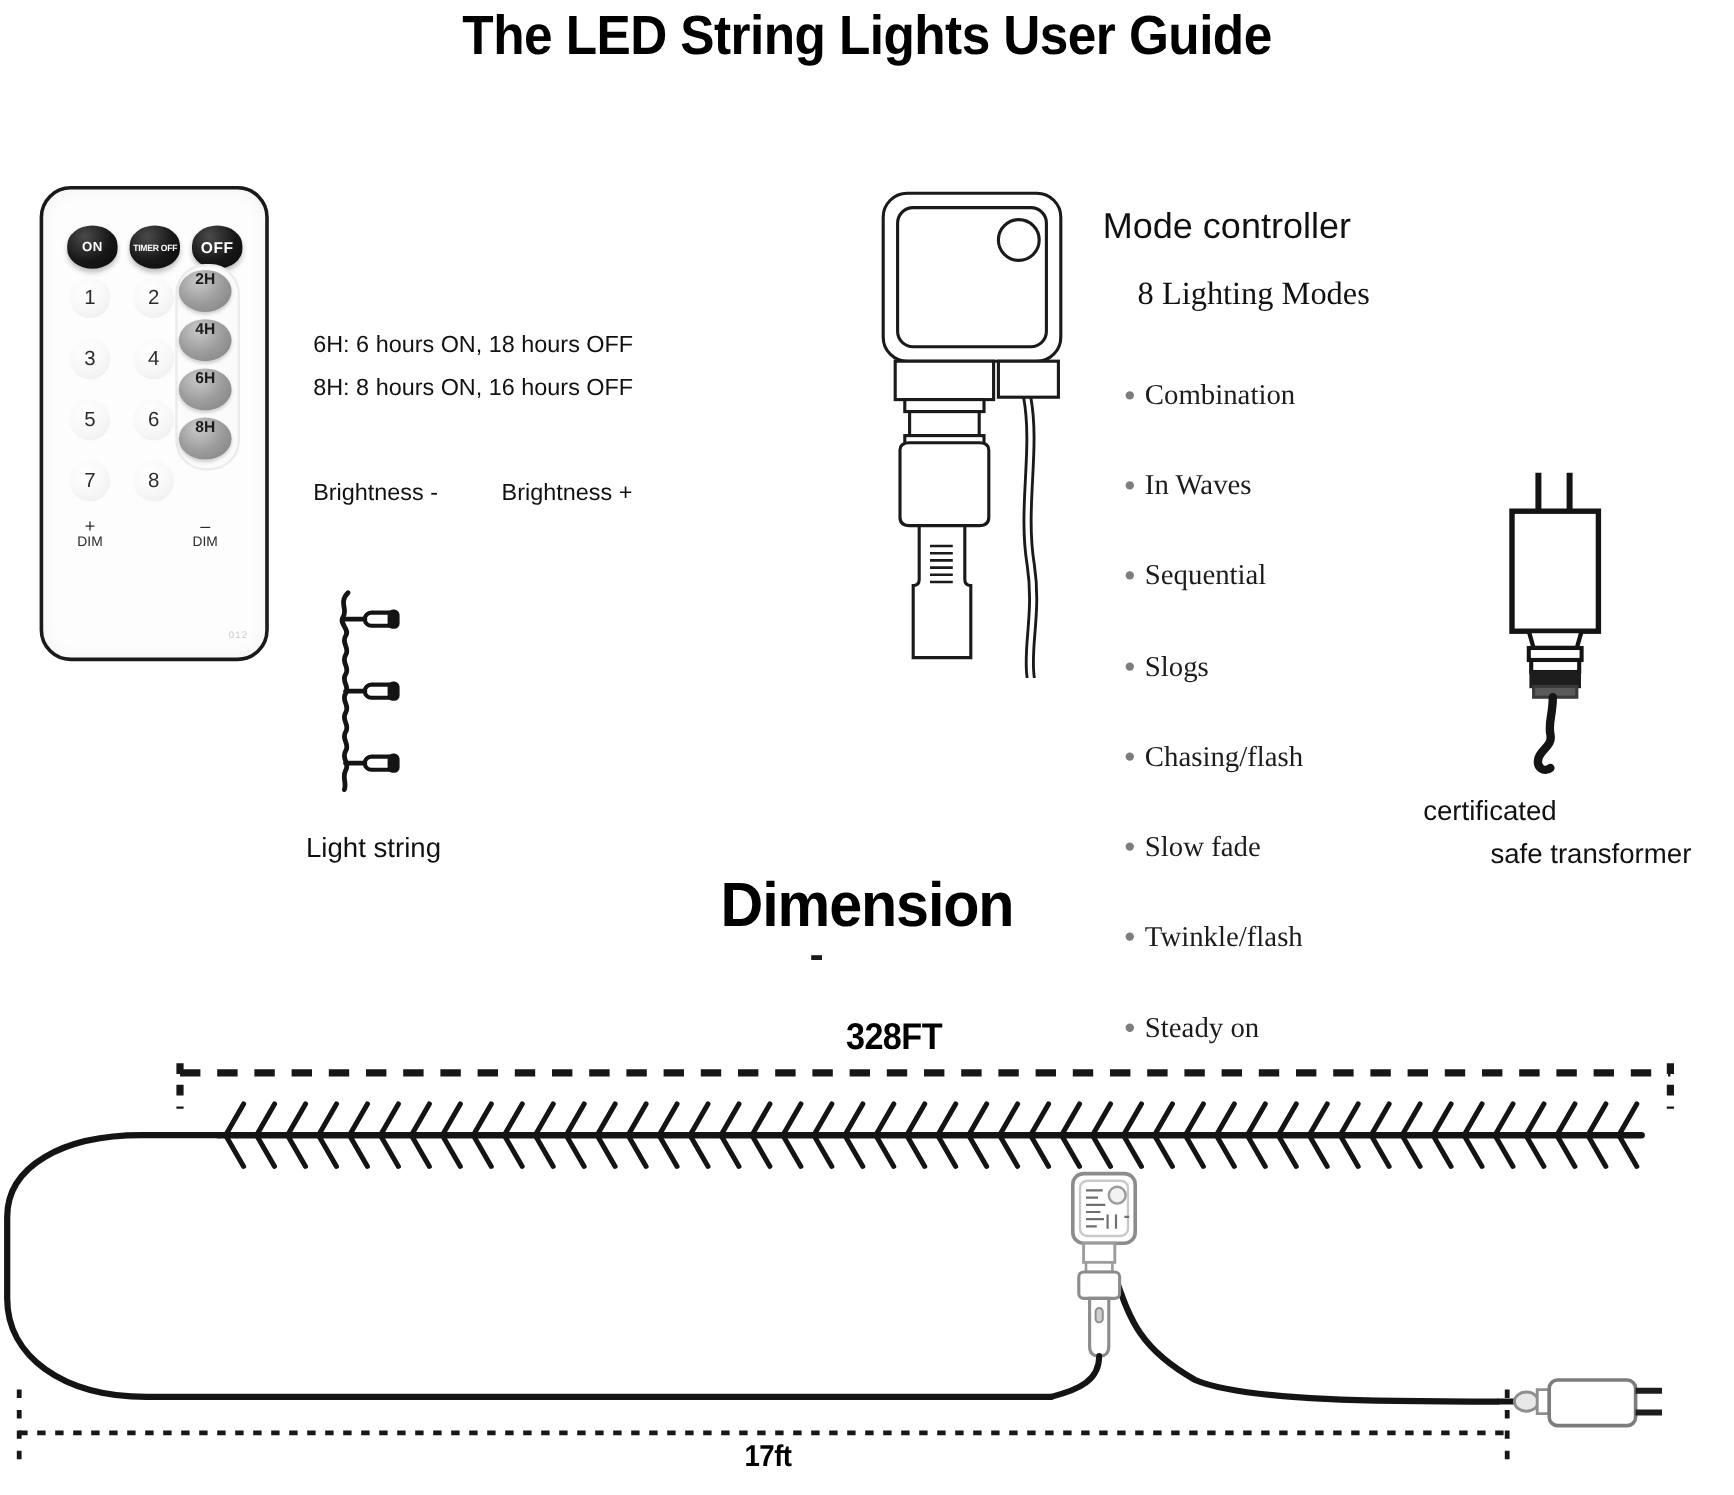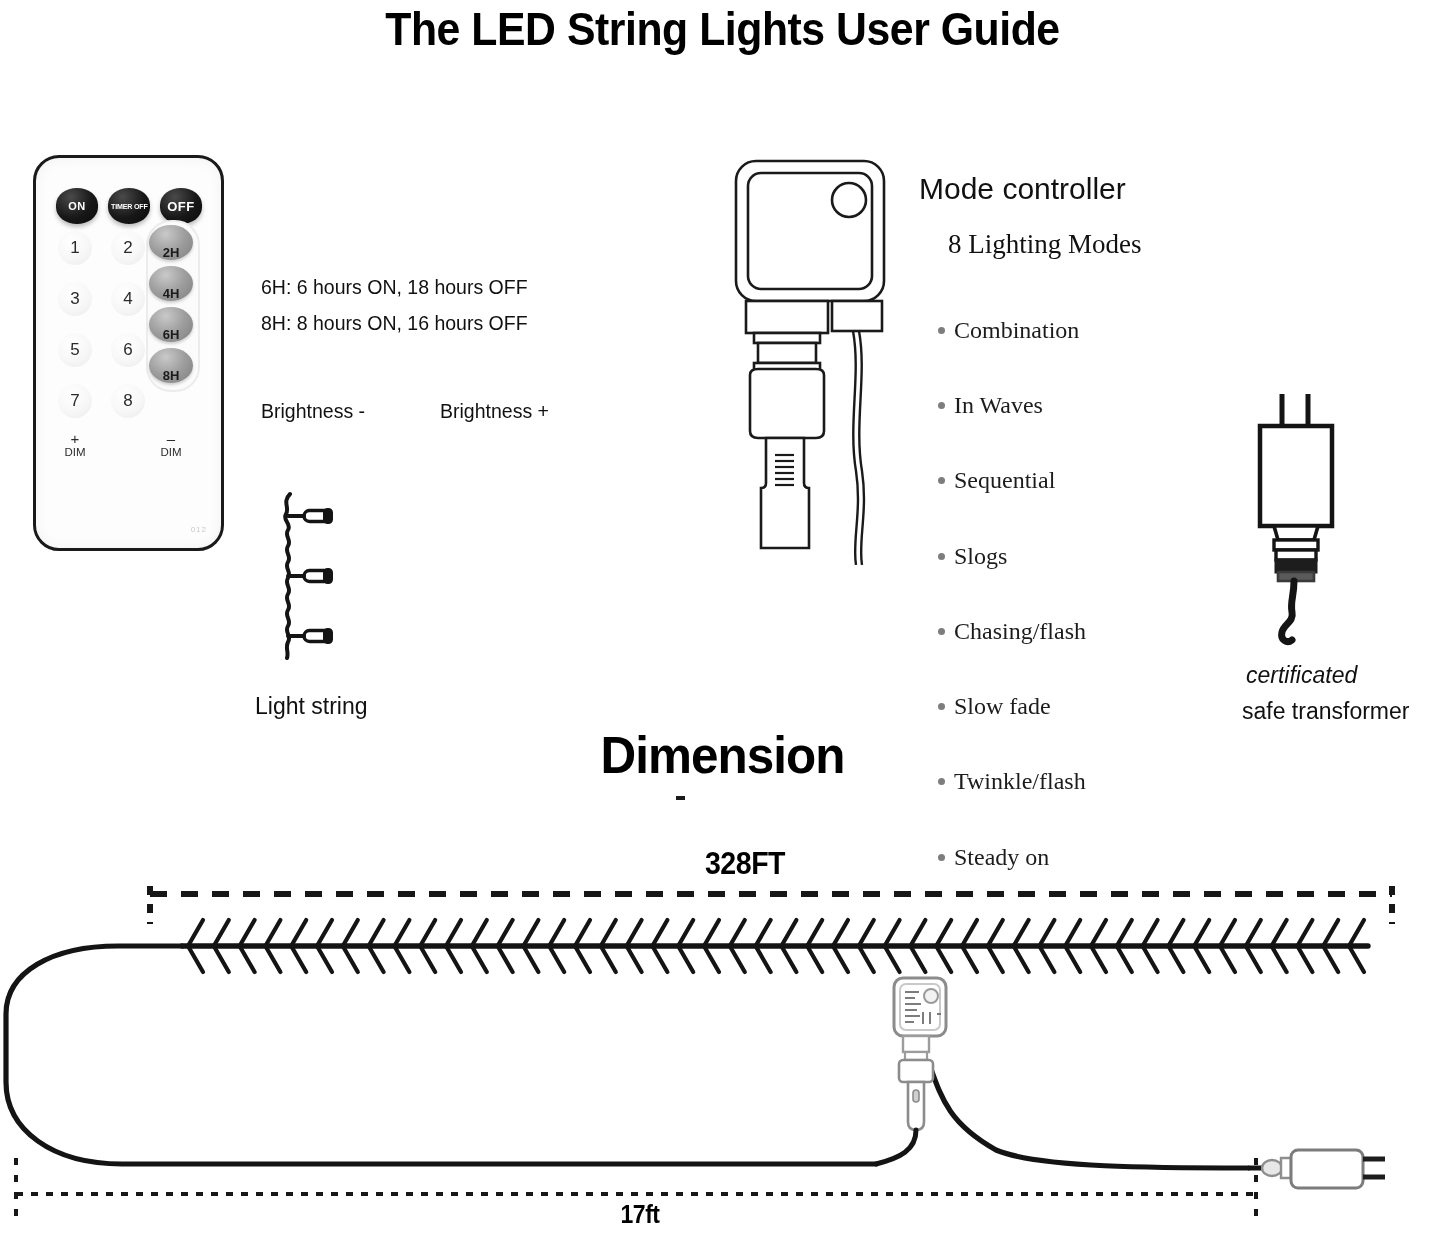--- a/index.html
+++ b/index.html
@@ -41,21 +41,21 @@
     font-size:17px;color:#2b2b2b;
   }
 
   #hour-capsule{
     position:absolute;left:110px;top:62px;width:50px;height:168px;
     border:2px solid #ececec;border-radius:25px;background:#fbfbfb;
   }
   .hourkey{
     position:absolute;left:113px;width:44px;height:35px;border-radius:50%;
     background:radial-gradient(ellipse at 38% 26%,#c9c9c9 0%,#9d9d9d 50%,#7e7e7e 100%);
-    display:flex;align-items:flex-end;justify-content:center;
+    display:flex;align-items:flex-start;justify-content:center;
     font-size:13px;font-weight:700;color:#1b1b1b;
     box-shadow:0 2px 3px rgba(0,0,0,.18);
   }
   .dimlbl{position:absolute;text-align:center;font-size:11.5px;color:#2b2b2b;line-height:1.05;}
   .dimlbl .sign{font-size:15px;display:block;line-height:.9;}
   #remote-code{position:absolute;right:14px;bottom:14px;font-size:8px;color:#c9c9c9;letter-spacing:1px;}
 
   
   .info-line{font-size:19.5px;color:#111;white-space:nowrap;}
 
@@ -151,21 +151,21 @@
     <span class="sign">–</span>
     <span>DIM</span>
   </div>
 
   <div id="remote-code">012</div>
 </div>
 
 <div class="abs info-line" style="left:261px;top:276px;">6H: 6 hours ON, 18 hours OFF</div>
 <div class="abs info-line" style="left:261px;top:312px;">8H: 8 hours ON, 16 hours OFF</div>
 <div class="abs info-line" style="left:261px;top:400px;">Brightness -</div>
-<div class="abs info-line" style="left:440px;top:400px;text-align:center;">Brightness +</div>
+<div class="abs info-line" style="left:418px;top:400px;text-align:center;">Brightness +</div>
 
 <div class="abs" style="left:268px;top:490px;">
   <svg width="110" height="180" viewBox="0 0 110 180" fill="none" stroke="#141414" stroke-width="4" stroke-linecap="round">
     <path d="M22 4 C14 12 22 18 18 24 C14 30 24 34 20 40 C16 46 24 50 20 56 C16 62 24 66 20 72
              C16 78 24 82 20 88 C16 94 24 98 20 104 C16 110 24 114 20 120 C16 126 24 130 20 136
              C16 142 24 146 20 152 C17 158 21 162 19 168"></path>
     <g>
       <path d="M20 26 L36 26" stroke-width="4"></path>
       <rect x="36" y="20.5" width="26" height="11" rx="5.5" stroke-width="3.4"></rect>
       <rect x="56" y="19" width="8" height="14" rx="3.5" fill="#141414" stroke-width="2"></rect>
@@ -241,21 +241,21 @@
 
     <path d="M28 136 h44 l-4 14 h-36 z" fill="#fff" stroke-width="3.6"></path>
     <rect x="28" y="150" width="44" height="10" fill="#fff" stroke-width="3.4"></rect>
     <rect x="30" y="160" width="40" height="10" fill="#fff" stroke-width="3.4"></rect>
     <rect x="30" y="170" width="40" height="12" fill="#1d1d1d" stroke="#1d1d1d" stroke-width="3"></rect>
     <rect x="32" y="182" width="36" height="9" fill="#5a5a5a" stroke="#3a3a3a" stroke-width="2.6"></rect>
 
     <path d="M48 191 C48 206 44 212 46 222 C48 232 38 234 36 242 C34 250 41 254 46 250" stroke-width="7" stroke-linecap="round" fill="none"></path>
   </svg>
 </div>
-<div class="abs caption" style="left:1246px;top:662px;font-style:italic;">certificated</div>
+<div class="abs caption" style="left:1186px;top:662px;">certificated</div>
 <div class="abs caption" style="left:1242px;top:698px;">safe transformer</div>
 
 <div class="abs" id="dimension-heading">Dimension</div>
 <div class="abs" id="dim-artifact"></div>
 
 <div class="abs dimnum" style="left:600px;top:846px;width:290px;text-align:center;">328FT</div>
 
 <div class="abs" style="left:0px;top:868px;">
   <svg width="1445" height="378" viewBox="0 0 1445 378" fill="none">
 

